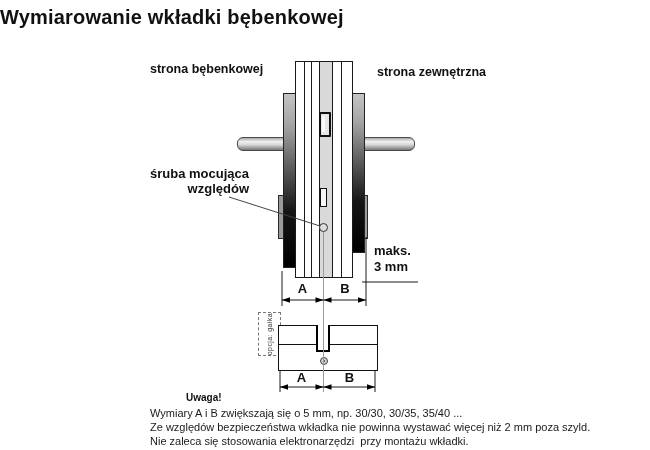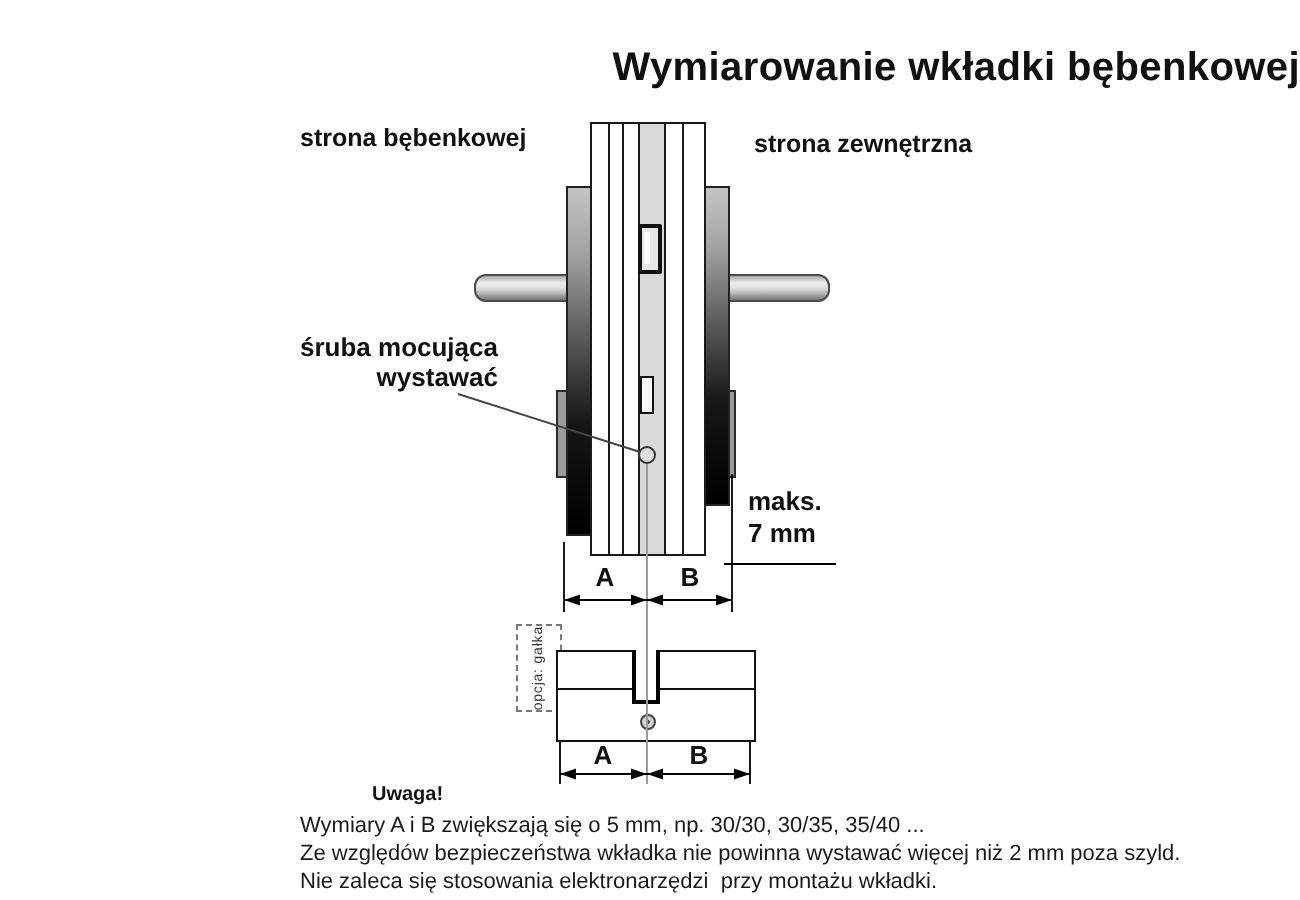--- a/index.html
+++ b/index.html
@@ -1,20 +1,20 @@
 <!DOCTYPE html>
 <html><head>
 <meta charset="utf-8">
 <style>
   html,body{margin:0;padding:0;background:#fff;}
   .stage{position:relative;width:650px;height:450px;background:#ffffff;overflow:hidden;
          font-family:"Liberation Sans", sans-serif;color:#111;}
   .abs{position:absolute;}
 
-  .title{left:0;top:6px;width:650px;text-align:right;font-size:20px;font-weight:bold;letter-spacing:.2px;margin-top:17px;}
+  .title{left:0;top:6px;width:650px;text-align:left;font-size:20px;font-weight:bold;letter-spacing:.2px;}
 
   .side-label{font-size:12.5px;font-weight:bold;white-space:nowrap;}
   .lbl-inner{left:150px;top:62px;}
   .lbl-outer{left:377px;top:65px;}
 
   .screw-label{left:150px;top:166px;font-size:13px;font-weight:bold;line-height:15px;white-space:nowrap;text-align:right;}
   .maks-label{left:374px;top:243px;font-size:13px;font-weight:bold;line-height:16px;white-space:nowrap;}
 
   .dim-letter{font-size:13px;font-weight:bold;text-align:center;}
   .dimA-main{left:282px;top:281px;width:41px;}
@@ -97,26 +97,26 @@
   </div>
 
   <div class="abs key-slot-top">
     <div class="inner"></div>
   </div>
   <div class="abs key-slot-mid"></div>
   <div class="abs screw-circle"></div>
 
   <div class="abs screw-label">
     <div>śruba mocująca</div>
-    <div>wystawać</div>
+    <div>względów</div>
   </div>
 
   <div class="abs maks-label">
     <div>maks.</div>
-    <div>7 mm</div>
+    <div>3 mm</div>
   </div>
 
   <div class="abs dim-letter dimA-main">A</div>
   <div class="abs dim-letter dimB-main">B</div>
 
   <div class="abs knob-box">
     <span>opcja: gałka</span>
   </div>
   <div class="abs cyl-body">
     <div class="cyl-mid"></div>

